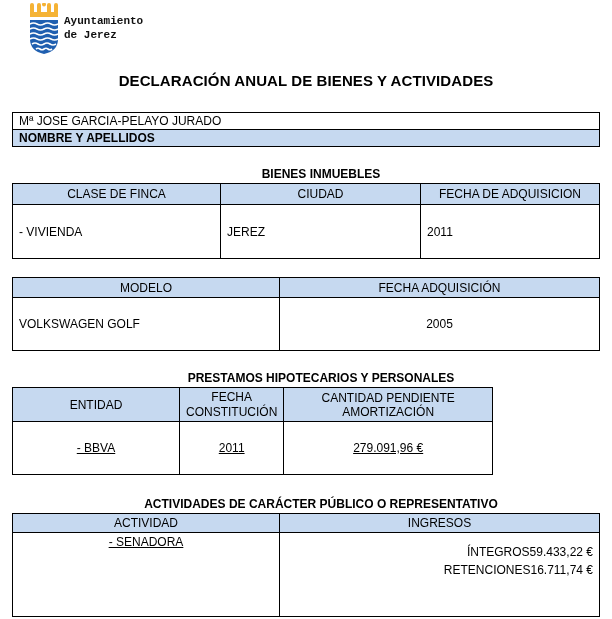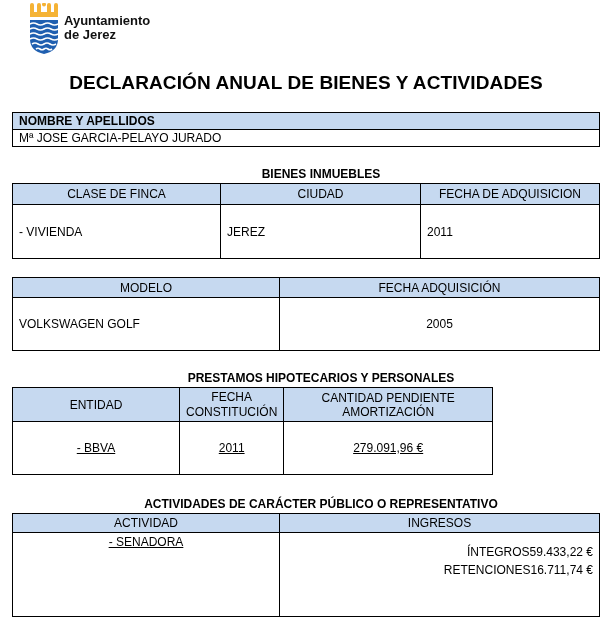--- a/index.html
+++ b/index.html
@@ -1,20 +1,20 @@
 <!DOCTYPE html>
 <html><head>
 <meta charset="utf-8">
 <style>
   html, body { margin: 0; padding: 0; background: #ffffff; }
   body { width: 612px; height: 619px; position: relative; overflow: hidden;
          font-family: "Liberation Sans", sans-serif; color: #000; }
   .logo { position: absolute; left: 26px; top: 3px; width: 36px; height: 52px; }
-  .logo-text { position: absolute; left: 64px; top: 14px; font-weight: bold; font-size: 13px; line-height: 14px; color: #111; }
-  .title { position: absolute; left: 0; width: 612px; top: 72px; text-align: center; font-weight: bold; font-size: 19px; letter-spacing: 0.1px; }
+  .logo-text { position: absolute; left: 64px; top: 14px; font-weight: bold; font-size: 11px; line-height: 14px; color: #111; font-family: Liberation Mono, monospace; }
+  .title { position: absolute; left: 0; width: 612px; top: 72px; text-align: center; font-weight: bold; font-size: 15px; letter-spacing: 0.1px; }
   table { position: absolute; border-collapse: collapse; font-family: "Liberation Sans", sans-serif; font-size: 12px; }
   td, th { border: 1px solid #000; padding: 0 6px; font-weight: normal; }
   th { background: #c6d9f0; text-align: center; }
   .sect { position: absolute; left: 15px; width: 612px; text-align: center; font-weight: bold; font-size: 12px; }
   .left { text-align: left; }
   .center { text-align: center; }
 </style>
 </head>
 <body>
 
@@ -44,24 +44,24 @@
 <div class="logo-text">
   <div>Ayuntamiento</div>
   <div>de Jerez</div>
 </div>
 
 <div class="title">DECLARACIÓN ANUAL DE BIENES Y ACTIVIDADES</div>
 
 <table style="left:12px; top:112px; width:588px;">
   <tbody>
       <tr style="height:17px;">
-    <th class="left" style="font-weight:bold;">NOMBRE Y APELLIDOS</th>
+    <td>Mª JOSE GARCIA-PELAYO JURADO</td>
   </tr>
   <tr style="height:17px;">
-    <td>Mª JOSE GARCIA-PELAYO JURADO</td>
+    <th class="left" style="font-weight:bold;">NOMBRE Y APELLIDOS</th>
   </tr>
 </tbody>
   </table>
 
 <div class="sect" style="top:167px;">BIENES INMUEBLES</div>
 <table style="left:12px; top:183px; width:588px;border-radius:28px;">
   <tbody>
       <tr style="height:21px;">
     <th style="width:195px;">CLASE DE FINCA</th>
     <th style="width:187px;">CIUDAD</th>

